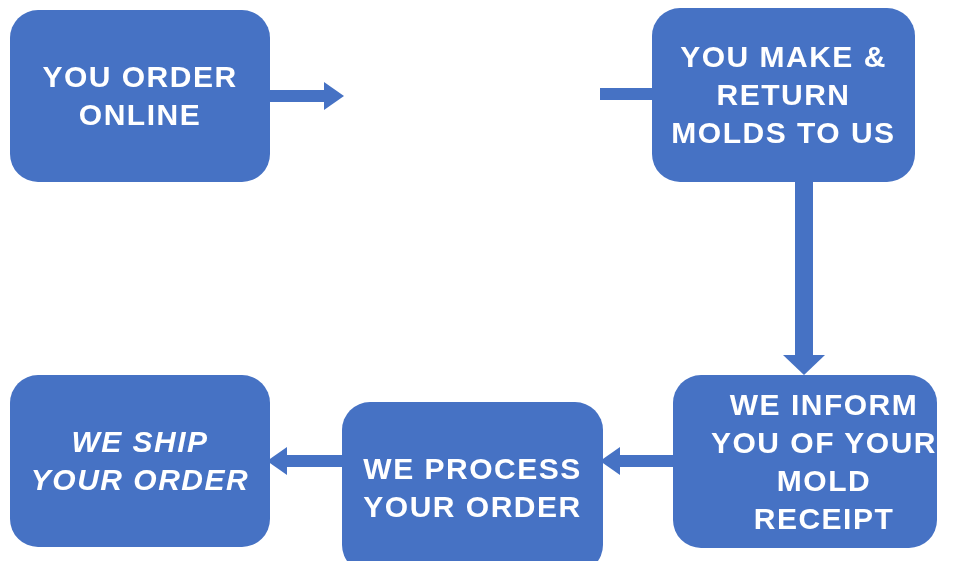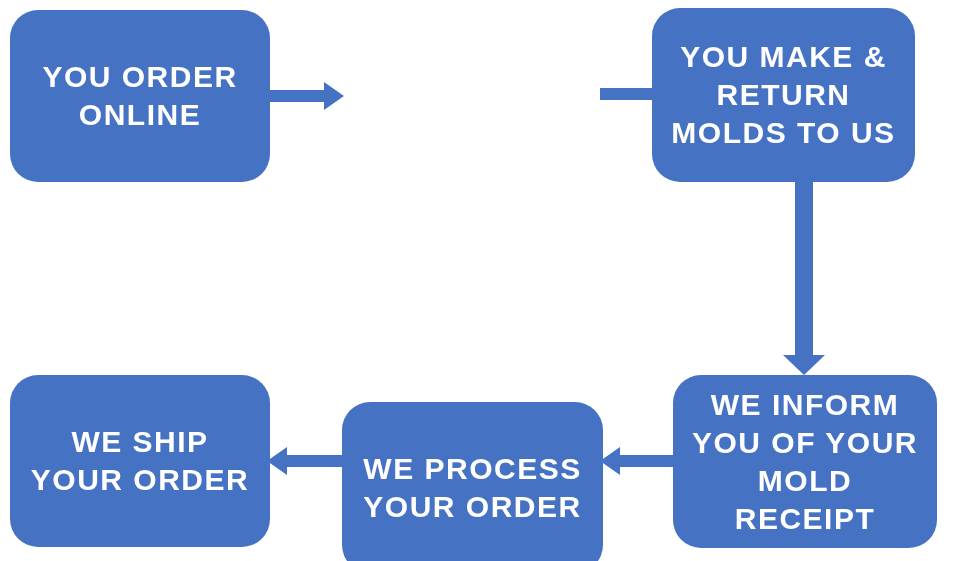--- a/index.html
+++ b/index.html
@@ -34,23 +34,23 @@
     font-weight: 700;
     font-size: 30px;
     line-height: 38px;
     letter-spacing: 1.5px;
     white-space: pre-line;
   }
   
   .b1 { left: 10px;  top: 10px;  width: 260px; height: 172px; }
   .b2 { left: 342px; top: 8px;   width: 261px; height: 174px; }
   .b3 { left: 652px; top: 8px;   width: 263px; height: 174px; text-align: center; }
-  .b4 { left: 673px; top: 375px; width: 264px; height: 173px; }
+  .b4 { left: 673px; top: 375px; width: 264px; height: 173px; justify-content: flex-end; }
   .b5 { left: 342px; top: 376px; width: 261px; height: 171px; margin-top: 26px; }
-  .b6 { left: 10px;  top: 375px; width: 260px; height: 172px; }
+  .b6 { left: 10px;  top: 375px; width: 260px; height: 172px; font-style: italic; }
 
   .connector { position: absolute; }
   .shaft { position: absolute; background: var(--accent); }
   .head  { position: absolute; width: 0; height: 0; }
 
   
   .arr-right { width: 76px; height: 28px; }
   .arr-right .shaft { left: 0; top: 8px; width: 58px; height: 12px; }
   .arr-right .head {
     left: 56px; top: 0;

